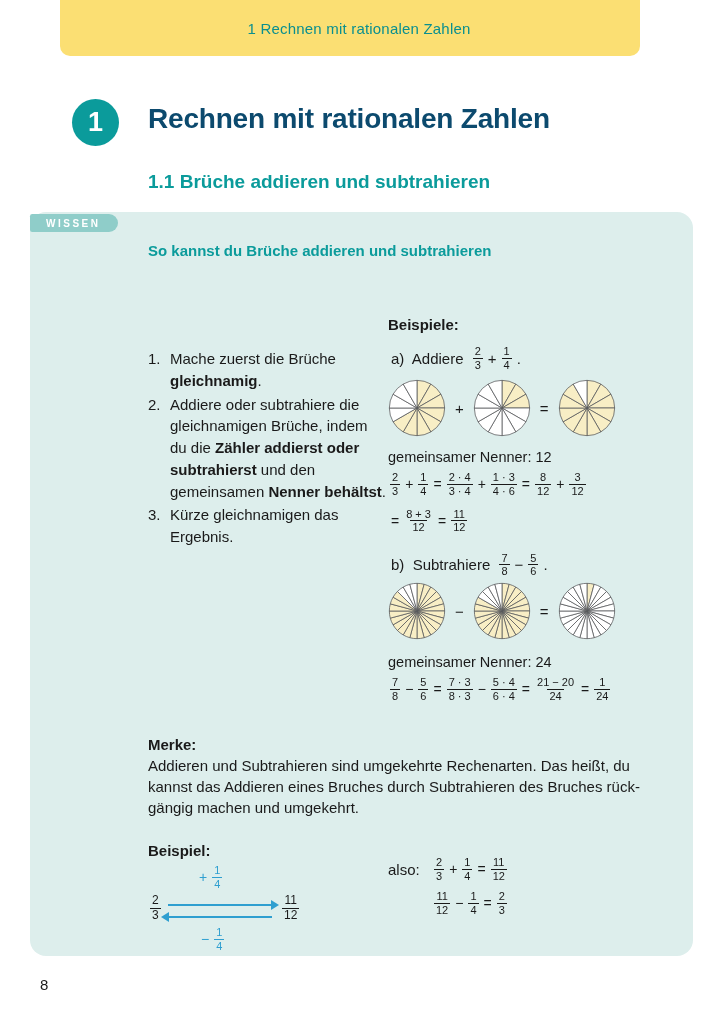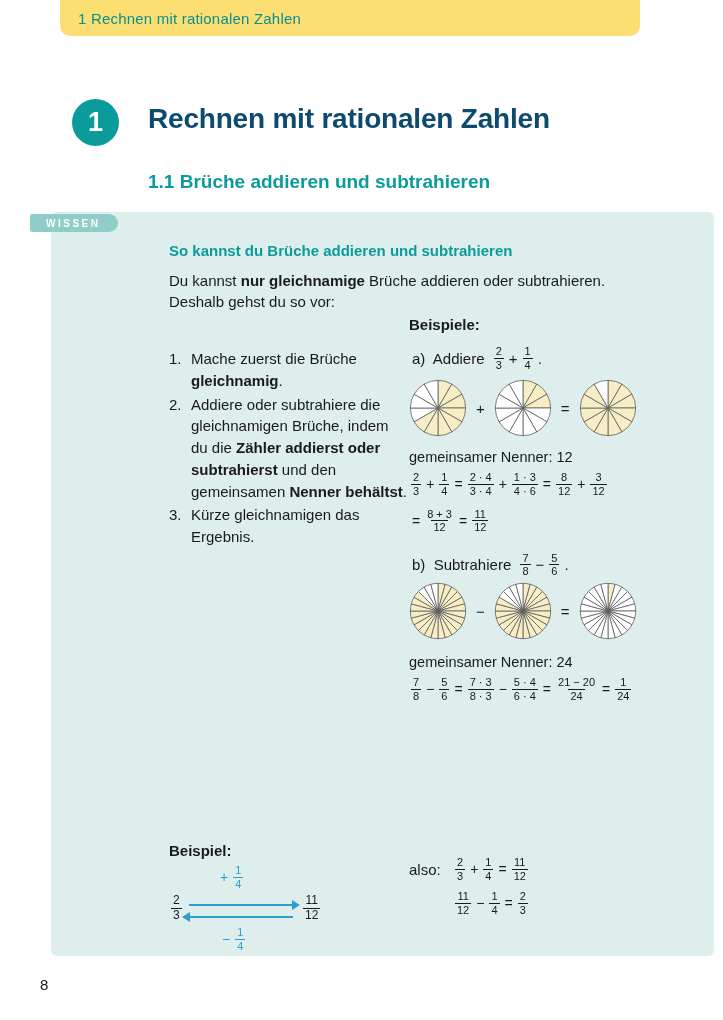--- a/index.html
+++ b/index.html
@@ -3,23 +3,23 @@
 <meta charset="utf-8">
 <style>
   html,body{margin:0;padding:0;}
   body{
     width:723px;height:1020px;position:relative;background:#ffffff;
     font-family:"Liberation Sans", sans-serif;color:#1a1a1a;overflow:hidden;
   }
   .b{font-weight:bold;}
   
   .topbar{
-    position:absolute;left:60px;top:0;width:580px;height:36px;
+    position:absolute;left:60px;top:0;width:580px;height:56px;
     background:#fbdf73;border-radius:0 0 10px 10px;
-    display:flex;align-items:center;padding-left:18px;box-sizing:border-box;
+    display:flex;align-items:center;padding-left:18px;box-sizing:border-box;justify-content:center;
   }
   .topbar span{font-size:15px;color:#0a8f8f;letter-spacing:.2px;}
   
   .chapter-badge{
     position:absolute;left:72px;top:99px;width:47px;height:47px;border-radius:50%;
     background:#0b9b9b;color:#fff;display:flex;align-items:center;justify-content:center;
     font-size:27px;font-weight:bold;
   }
   .chapter-title{
     position:absolute;left:148px;top:103px;margin:0;
@@ -31,21 +31,21 @@
   }
   
   .wissen{
     position:absolute;left:30px;top:214px;z-index:2;
     background:#8fcdc9;color:#ffffff;font-weight:bold;font-size:10px;
     letter-spacing:2.5px;padding:4px 18px 3px 16px;border-radius:3px 12px 12px 3px;
   }
   
   .knowledge-box{
     position:absolute;left:30px;top:212px;width:663px;height:744px;
-    background:#ddeeec;border-radius:6px;margin-left:21px;
+    background:#ddeeec;border-radius:16px;
   }
   .box-heading{
     position:absolute;left:118px;top:30px;margin:0;
     font-size:15px;font-weight:bold;color:#0b9b9b;
   }
   .intro{
     position:absolute;left:118px;top:58px;width:506px;margin:0;
     font-size:15px;line-height:1.42;white-space:pre-line;
   }
   .steps{position:absolute;left:118px;top:136px;width:240px;font-size:15px;line-height:1.45;}
@@ -117,22 +117,20 @@
   </div>
   <h1 class="chapter-title">Rechnen mit rationalen Zahlen</h1>
   <h2 class="section-title">1.1  Brüche addieren und subtrahieren</h2>
 
   <div class="wissen">WISSEN</div>
 
   <section class="knowledge-box">
 
     <h3 class="box-heading">So kannst du Brüche addieren und subtrahieren</h3>
 
-    <p class="intro"><span>Du kannst </span><span class="b">nur gleichnamige</span><span> Brüche addieren oder subtrahieren.
-Deshalb gehst du so vor:</span></p>
 
     <div class="steps">
       <div class="step">
         <span class="step-num">1.</span>
         <span class="step-text"><span>Mache zuerst die Brüche </span><span class="b">gleichnamig</span><span>.</span></span>
       </div>
       <div class="step">
         <span class="step-num">2.</span>
         <span class="step-text"><span>Addiere oder subtrahiere die gleichnamigen Brüche, indem du die </span><span class="b">Zähler addierst oder subtrahierst</span><span> und den gemeinsamen </span><span class="b">Nenner behältst</span><span>.</span></span>
       </div>
@@ -383,20 +381,26 @@
             <span class="fd">24</span>
           </span>
           <span class="tk">=</span>
           <span class="frac">
             <span class="fn">1</span>
             <span class="fd">24</span>
           </span>
         </div>
     </div>
 
+    <div class="merke">
+      <p class="bold-label">Merke:</p>
+      <p class="merke-text">Addieren und Subtrahieren sind umgekehrte Rechenarten. Das heißt, du
+kannst das Addieren eines Bruches durch Subtrahieren des Bruches rück-
+gängig machen und umgekehrt.</p>
+    </div>
 
     <div class="beispiel-row">
       <p class="bold-label">Beispiel:</p>
 
       <div class="diagram">
         <div class="eq eq-md frac-left">
             <span class="frac">
               <span class="fn">2</span>
               <span class="fd">3</span>
             </span>

